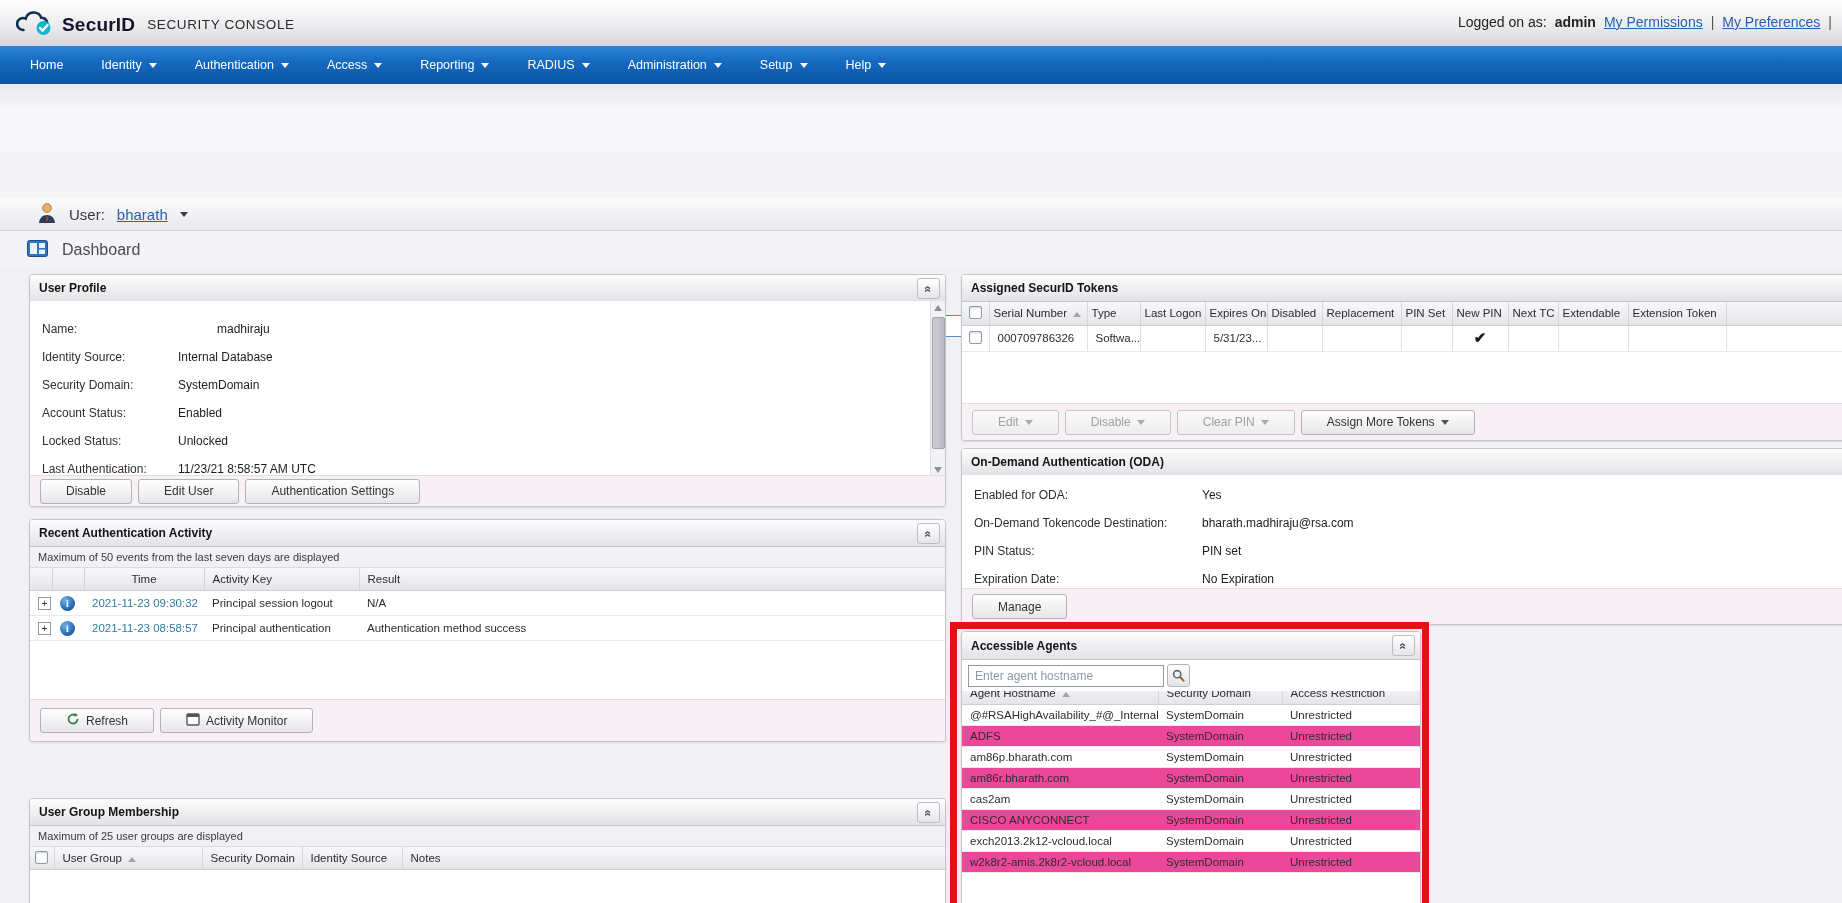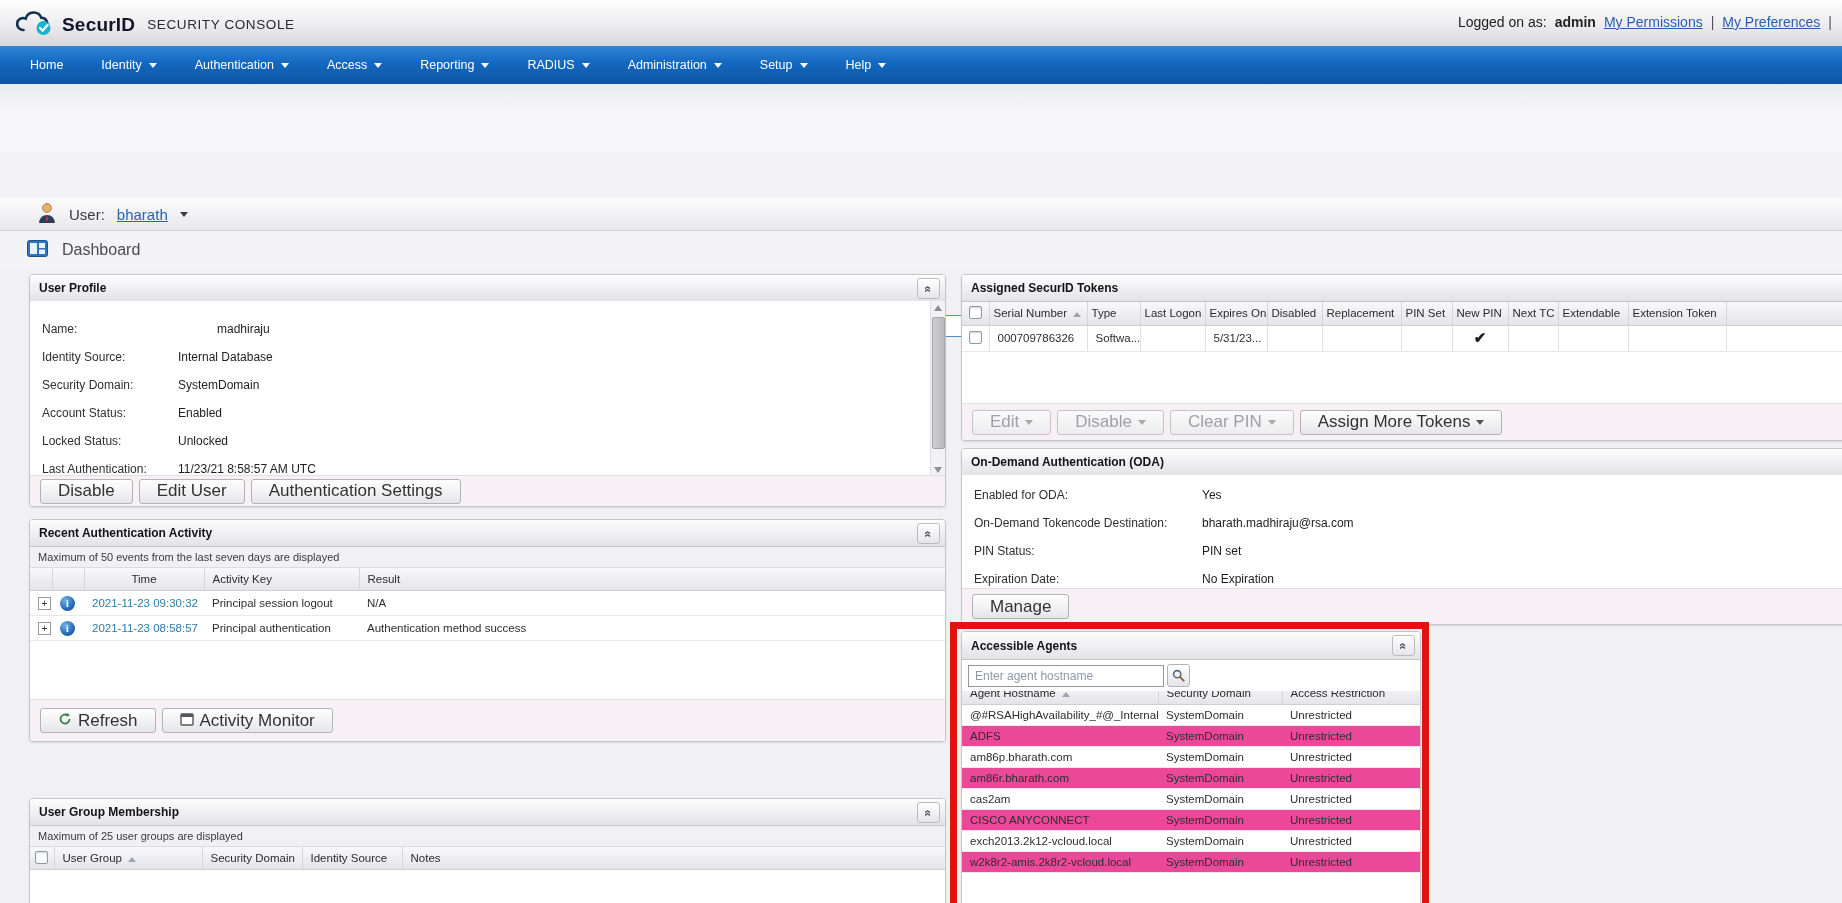--- a/index.html
+++ b/index.html
@@ -42,21 +42,21 @@
   #dash-band{left:0;top:231px;width:1842px;height:37px;display:flex;align-items:center;padding-left:27px;gap:14px;box-sizing:border-box;background:#f4f3f6;}
   #dash-band .d-title{font-size:16px;color:#4c4b50;}
 
   
   .panel{background:#fff;border:1px solid #c6c5ca;border-radius:4px;box-shadow:0 1px 2px rgba(0,0,0,.10);box-sizing:border-box;overflow:hidden;}
   .panel-hd{height:26px;background:linear-gradient(#fdfdfd,#e3e2e6);border-bottom:1px solid #c6c5ca;display:flex;align-items:center;padding:0 9px;font-size:12px;font-weight:bold;color:#141416;position:relative;}
   .collapse-btn{position:absolute;right:5px;top:3px;width:21px;height:19px;border:1px solid #bdbcc2;border-radius:3px;background:linear-gradient(#ffffff,#e6e5e9);display:flex;align-items:center;justify-content:center;cursor:pointer;color:#55555c;font-size:12px;font-weight:bold;}
   .collapse-btn span{display:inline-block;transform:rotate(90deg);line-height:1;}
   .note-strip{background:#f1f0f2;border-bottom:1px solid #dcdbdf;font-size:11px;color:#3a3a3e;display:flex;align-items:center;padding:0 8px;}
   .panel-ft{position:absolute;left:0;right:0;bottom:0;background:#f7f1f5;border-top:1px solid #e0dfe3;display:flex;align-items:center;padding-left:10px;gap:6px;}
-  .btn{display:inline-flex;align-items:center;gap:6px;height:25px;padding:0 17px;border:1px solid #b3b2b7;border-radius:3px;background:linear-gradient(#ffffff,#e6e5e8);font-size:17px;color:#333;cursor:pointer;white-space:nowrap;}
+  .btn{display:inline-flex;align-items:center;gap:6px;height:25px;padding:0 25px;border:1px solid #b3b2b7;border-radius:3px;background:linear-gradient(#ffffff,#e6e5e8);font-size:12px;color:#333;cursor:pointer;white-space:nowrap;}
   .btn.disabled{color:#a0a0a5;background:linear-gradient(#fafafa,#ededef);border-color:#c5c4c9;cursor:default;}
   .btn .caret-d{width:0;height:0;border-left:4px solid transparent;border-right:4px solid transparent;border-top:5px solid #555;}
   .btn.disabled .caret-d{border-top-color:#a8a8ad;}
 
   table{border-collapse:collapse;table-layout:fixed;width:100%;font-size:11.5px;color:#2d2d30;}
   thead th{background:linear-gradient(#f8f7f9,#e5e4e8);border-bottom:1px solid #cfced2;border-right:1px solid #d6d5d9;font-weight:normal;text-align:left;padding:0 8px;height:22px;white-space:nowrap;overflow:hidden;}
   thead th:last-child{border-right:none;}
   tbody td{border-bottom:1px solid #ece6ea;padding:0 8px;white-space:nowrap;overflow:hidden;}
   tr.alt td{background:#ec4899;}
   .sort-asc{display:inline-block;width:0;height:0;border-left:4px solid transparent;border-right:4px solid transparent;border-bottom:5px solid #9aa5b1;margin-left:6px;}

